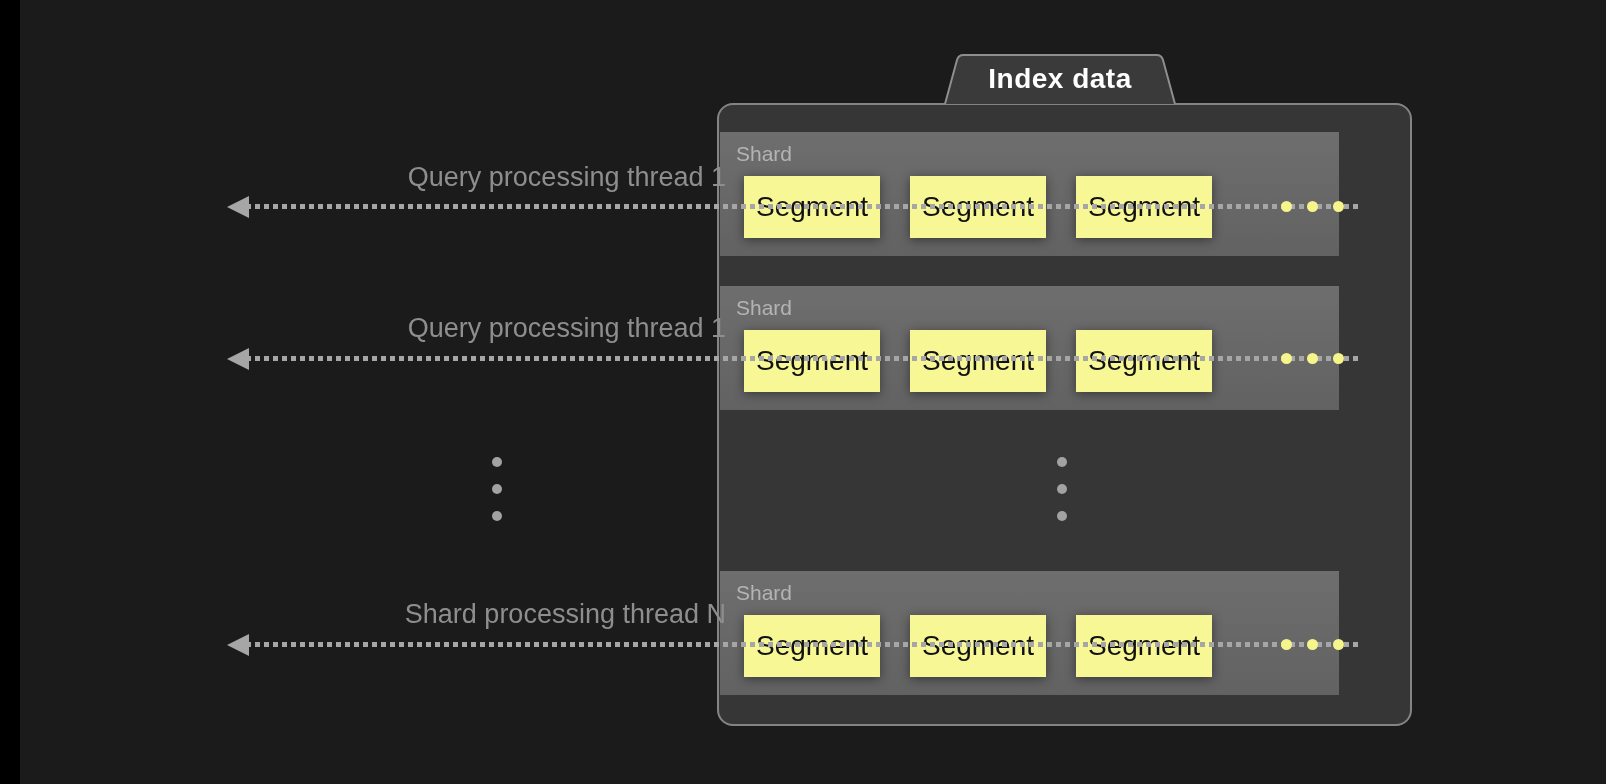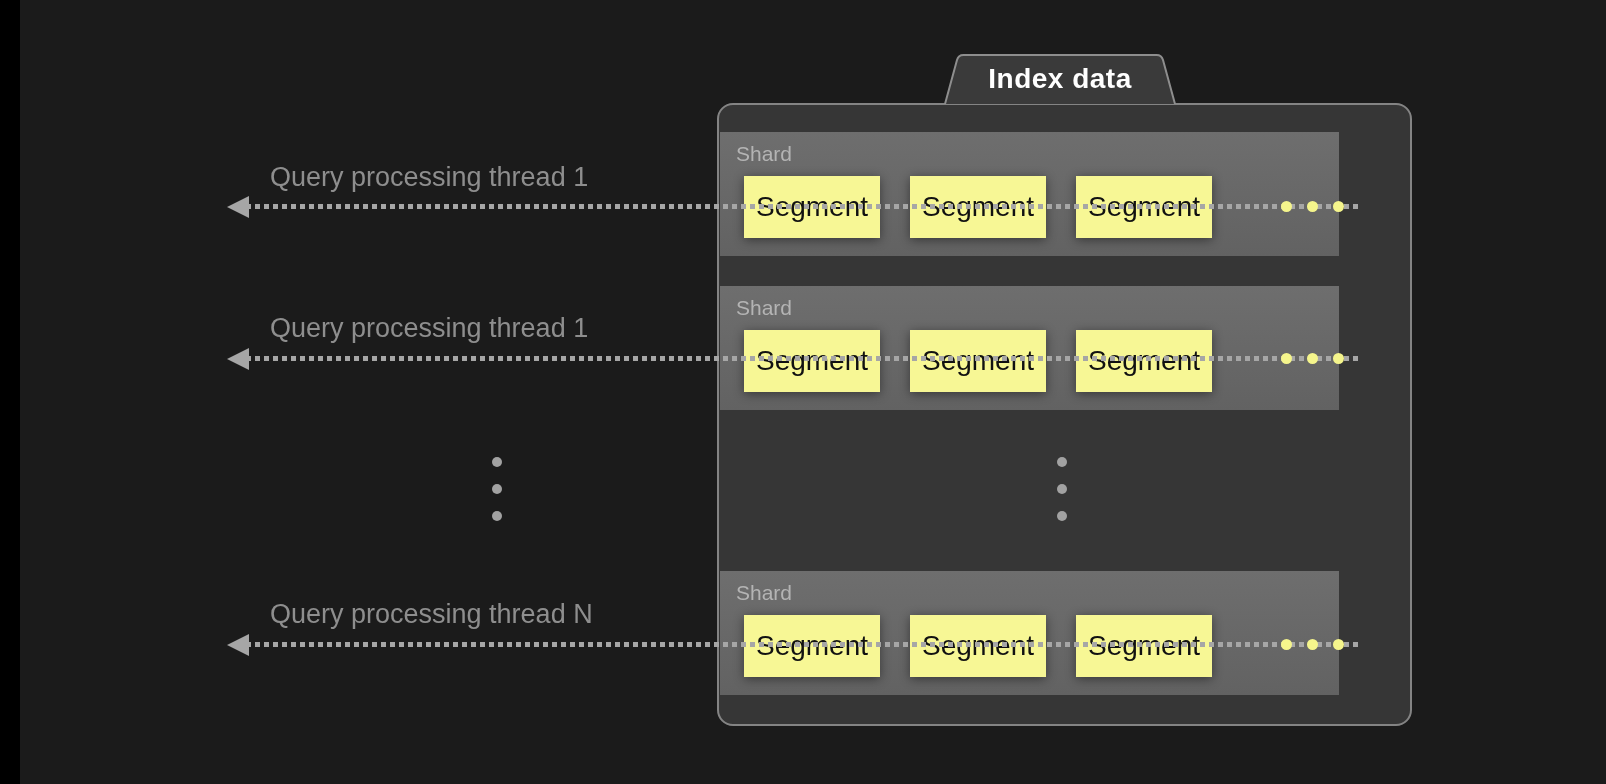--- a/index.html
+++ b/index.html
@@ -62,21 +62,21 @@
   }
   .line-1 { top:204px; } .line-2 { top:356px; } .line-3 { top:642px; }
   .arrow-head {
     position:absolute; left:207px; width:0; height:0;
     border-style:solid; border-width:11px 22px 11px 0;
     border-color: transparent var(--line-gray,#a6a6a6) transparent transparent;
     z-index:3;
   }
   .ah-1 { top:196px; } .ah-2 { top:348px; } .ah-3 { top:634px; }
   .thread-label {
-    position:absolute; left:250px; width:456px; text-align:left;
+    position:absolute; left:250px; width:456px; text-align:right;
     font-size:27px; line-height:34px; color: var(--label-gray,#8e8e8e);
     z-index:3; white-space:nowrap;
   }
   .tl-1 { top:160px; } .tl-2 { top:311px; } .tl-3 { top:597px; }
 
   
   .vdots { position:absolute; top:457px; display:flex; flex-direction:column; gap:17px; z-index:3; }
   .vdots-left { left:472px; }
   .vdots-inner { left:1037px; }
   .vdots .dot {
@@ -124,21 +124,21 @@
   </div>
 
   <div class="thread-label tl-1">Query processing thread 1</div>
   <div class="dash-line line-1"></div>
   <div class="arrow-head ah-1"></div>
 
   <div class="thread-label tl-2">Query processing thread 1</div>
   <div class="dash-line line-2"></div>
   <div class="arrow-head ah-2"></div>
 
-  <div class="thread-label tl-3">Query processing thread N</div>
+  <div class="thread-label tl-3">Shard processing thread N</div>
   <div class="dash-line line-3"></div>
   <div class="arrow-head ah-3"></div>
 
   <div class="hdots hd-1">
     <div class="dot"></div>
       <div class="dot"></div>
       <div class="dot"></div>
   </div>
   <div class="hdots hd-2">
     <div class="dot"></div>

